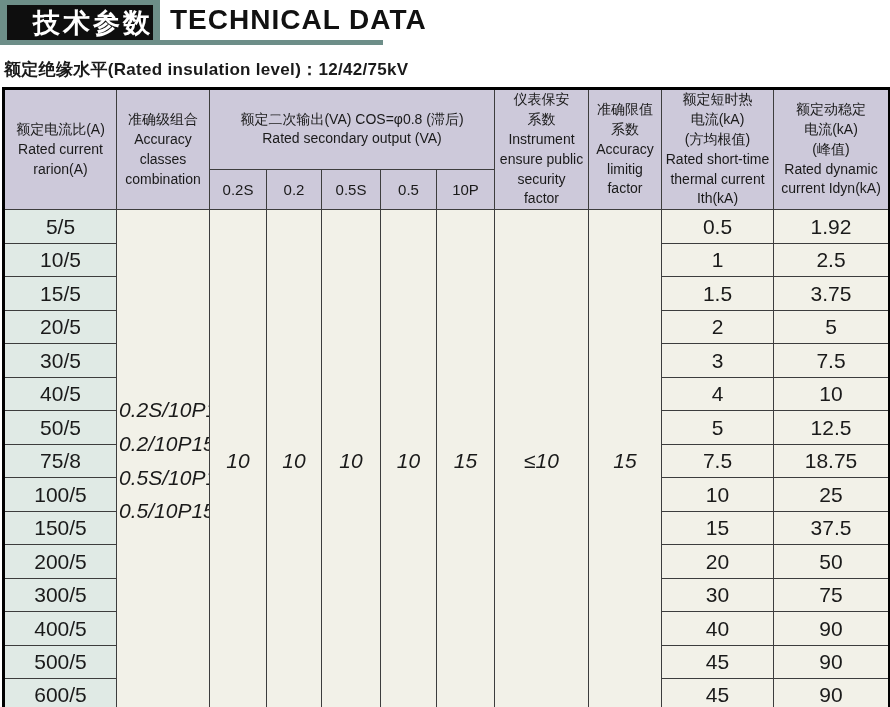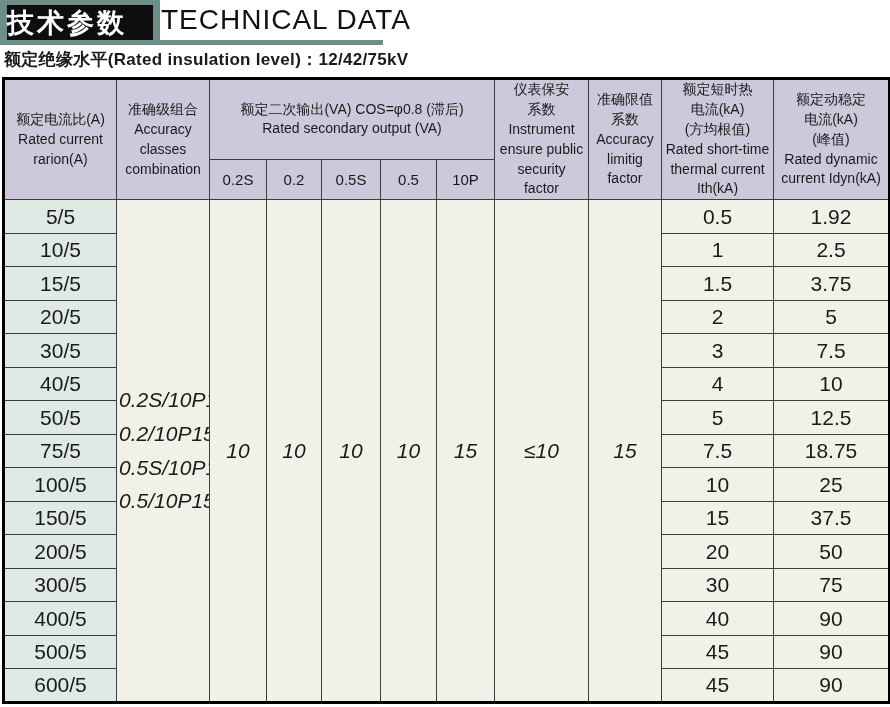--- a/index.html
+++ b/index.html
@@ -19,39 +19,39 @@
     width: 160px; height: 45px;
     background: #6d8e88;
   }
   .banner-black {
     position: absolute; left: 7px; top: 5px;
     width: 146px; height: 35px;
     background: #0e0e0e;
     color: #ffffff;
     font-size: 27px; font-weight: bold;
     letter-spacing: 3px;
-    text-align: left; line-height: 36px;
+    text-align: right; line-height: 36px;
     white-space: nowrap;
   }
   .banner-underline {
     position: absolute; left: 160px; top: 40px;
     width: 223px; height: 5px;
     background: #6d8e88;
   }
   .banner-en {
-    position: absolute; left: 161px; top: 4px;
-    font-size: 28px; font-weight: 400;
+    position: absolute; left: 170px; top: 4px;
+    font-size: 28px; font-weight: 700;
     letter-spacing: 1px;
     color: #111111;
     white-space: nowrap;
   }
 
   
   .subtitle {
-    margin: 2px 0 0 4px;
+    margin: 12px 0 0 4px;
     font-size: 17px;
     font-weight: bold;
     letter-spacing: 0.3px;
     height: 26px;
   }
 
   
   table.tech {
     border-collapse: collapse;
     table-layout: fixed;
@@ -193,21 +193,21 @@
         <td class="col-ratio">40/5</td>
         <td>4</td>
         <td>10</td>
       </tr>
       <tr>
         <td class="col-ratio">50/5</td>
         <td>5</td>
         <td>12.5</td>
       </tr>
       <tr>
-        <td class="col-ratio">75/5</td>
+        <td class="col-ratio">75/8</td>
         <td>7.5</td>
         <td>18.75</td>
       </tr>
       <tr>
         <td class="col-ratio">100/5</td>
         <td>10</td>
         <td>25</td>
       </tr>
       <tr>
         <td class="col-ratio">150/5</td>

